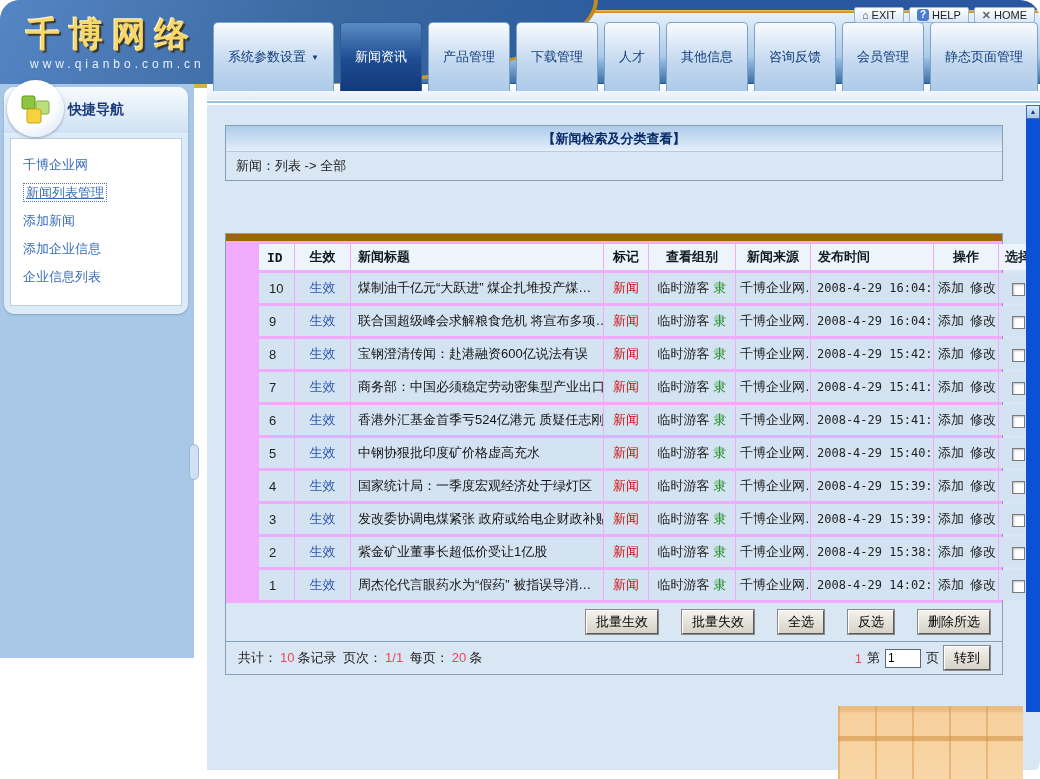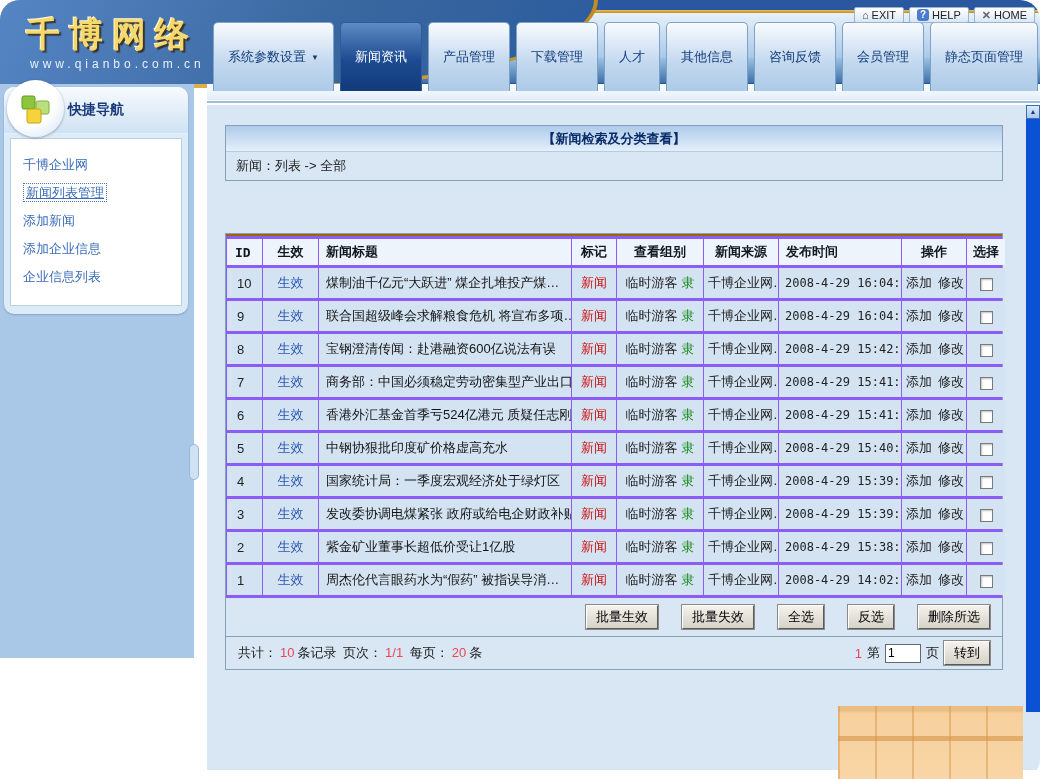--- a/index.html
+++ b/index.html
@@ -76,21 +76,21 @@
             background:linear-gradient(#aecbe9,#e4effb);border-bottom:1px solid #b8ccdf;}
   .sp-row1{height:34px;display:flex;align-items:center;padding-left:10px;
            border-bottom:1px solid #b0c4d8;font-size:13px;color:#222;}
   .keyword-input{width:150px;height:18px;border:1px solid #5a6a7a;margin:0 8px 0 2px;font-size:12px;}
   .win-btn{font-size:13px;color:#000;background:linear-gradient(#f4f2ec,#d6d2c8);
            border:1px solid;border-color:#ffffff #5a5a5a #5a5a5a #ffffff;box-shadow:0 0 0 1px #8a8a8a;
            padding:2px 9px;cursor:pointer;font-family:"Liberation Sans",sans-serif;}
   .sp-row2{height:28px;line-height:28px;padding-left:10px;font-size:13px;color:#222;}
 
   .table-panel{top:149px;}
-  .tblwrap{background:#8b5cf6;border-top:2px solid #a16207;}
+  .tblwrap{background:#f0abfc;border-top:7px solid #a16207;padding-left:32px;}
   table{width:100%;table-layout:fixed;border-collapse:separate;border-spacing:1px 3px;}
   col.w0{width:35px}col.w1{width:55px}col.w2{width:252px}col.w3{width:44px}col.w4{width:86px}
   col.w5{width:74px}col.w6{width:122px}col.w7{width:64px}col.w8{width:38px}
   th{height:24px;background:#eef4fb;font-size:13px;color:#101820;font-weight:bold;text-align:center;
      white-space:nowrap;overflow:hidden;}
   th.h0{text-align:left;padding-left:8px;font-family:"DejaVu Sans Mono",monospace;}
   th.h2,th.h6{text-align:left;padding-left:7px;}
   td{height:28px;background:#d4e3f2;font-size:13px;white-space:nowrap;overflow:hidden;}
   .c-id{padding-left:10px;color:#222;}
   .c-status{text-align:center;}

